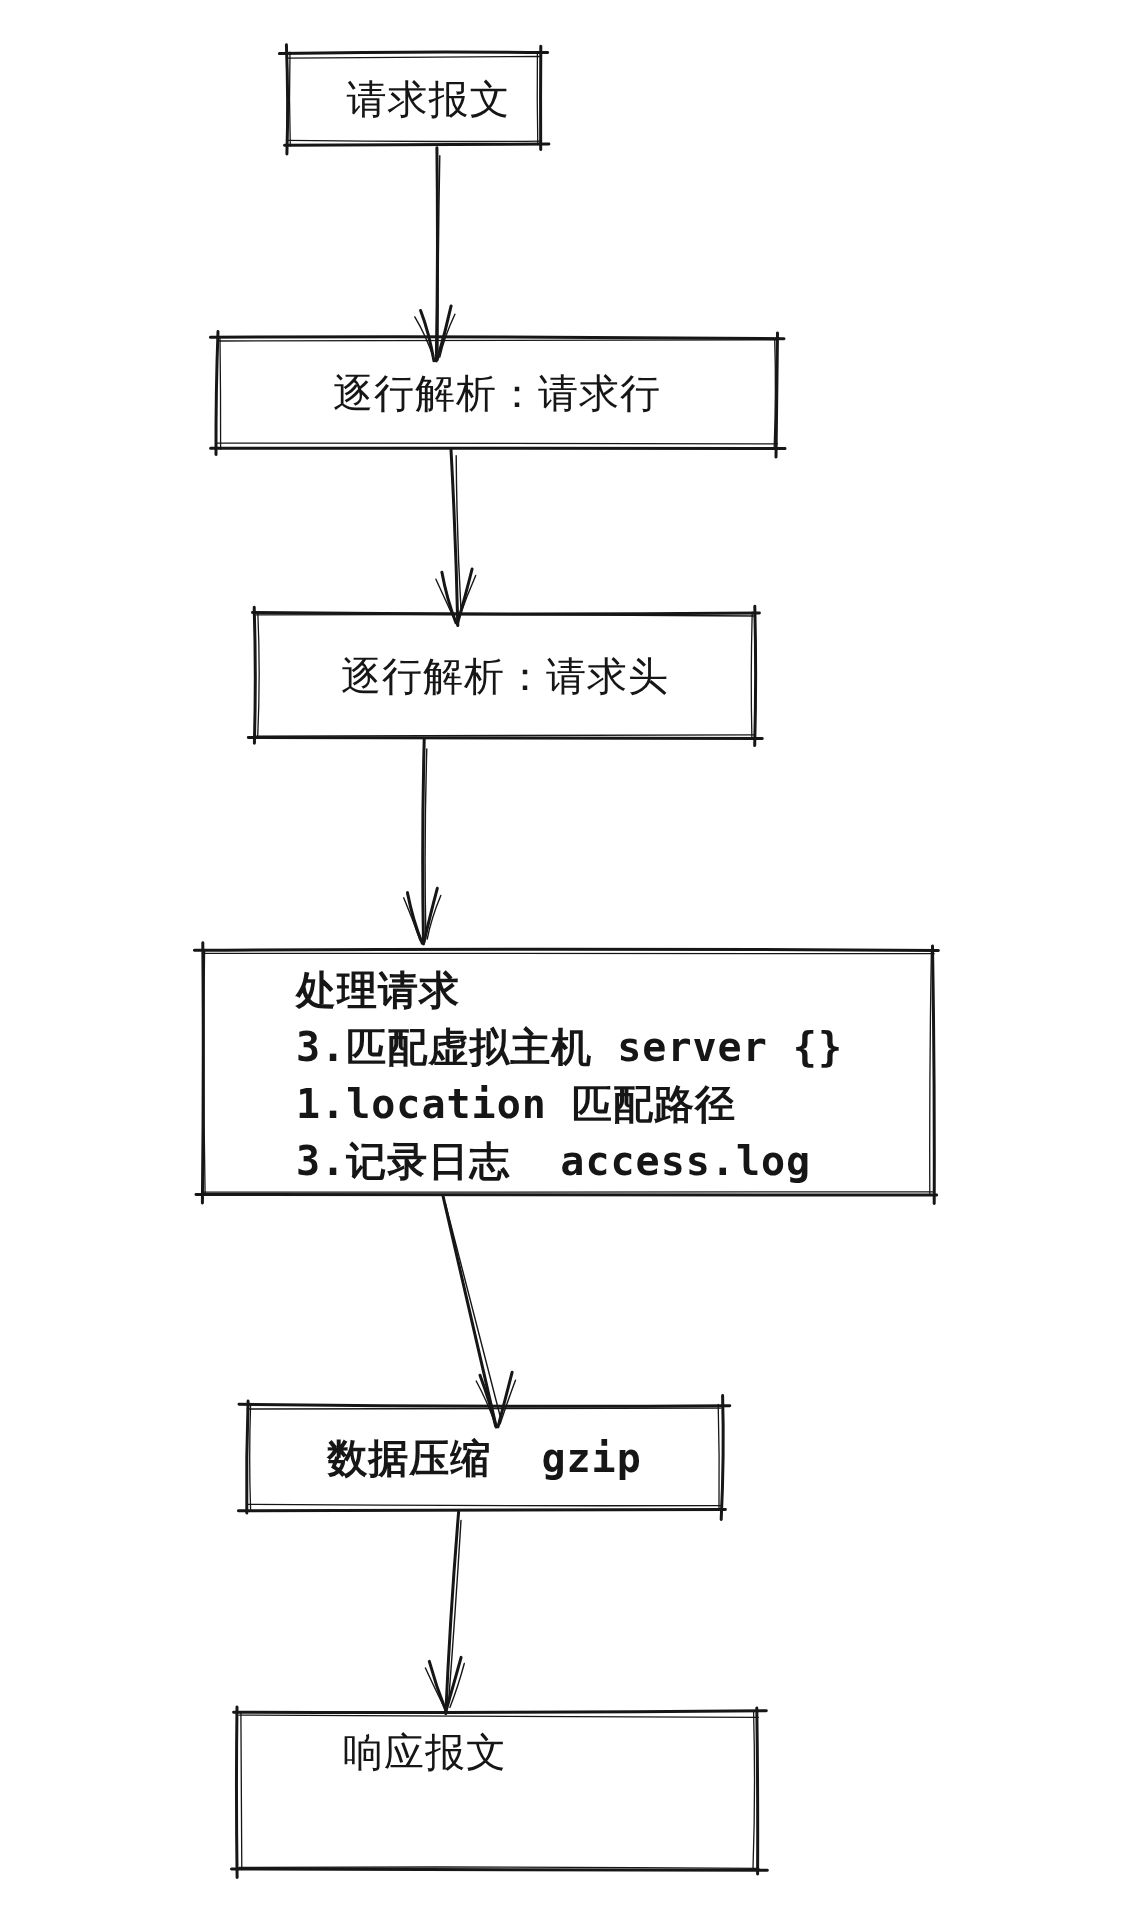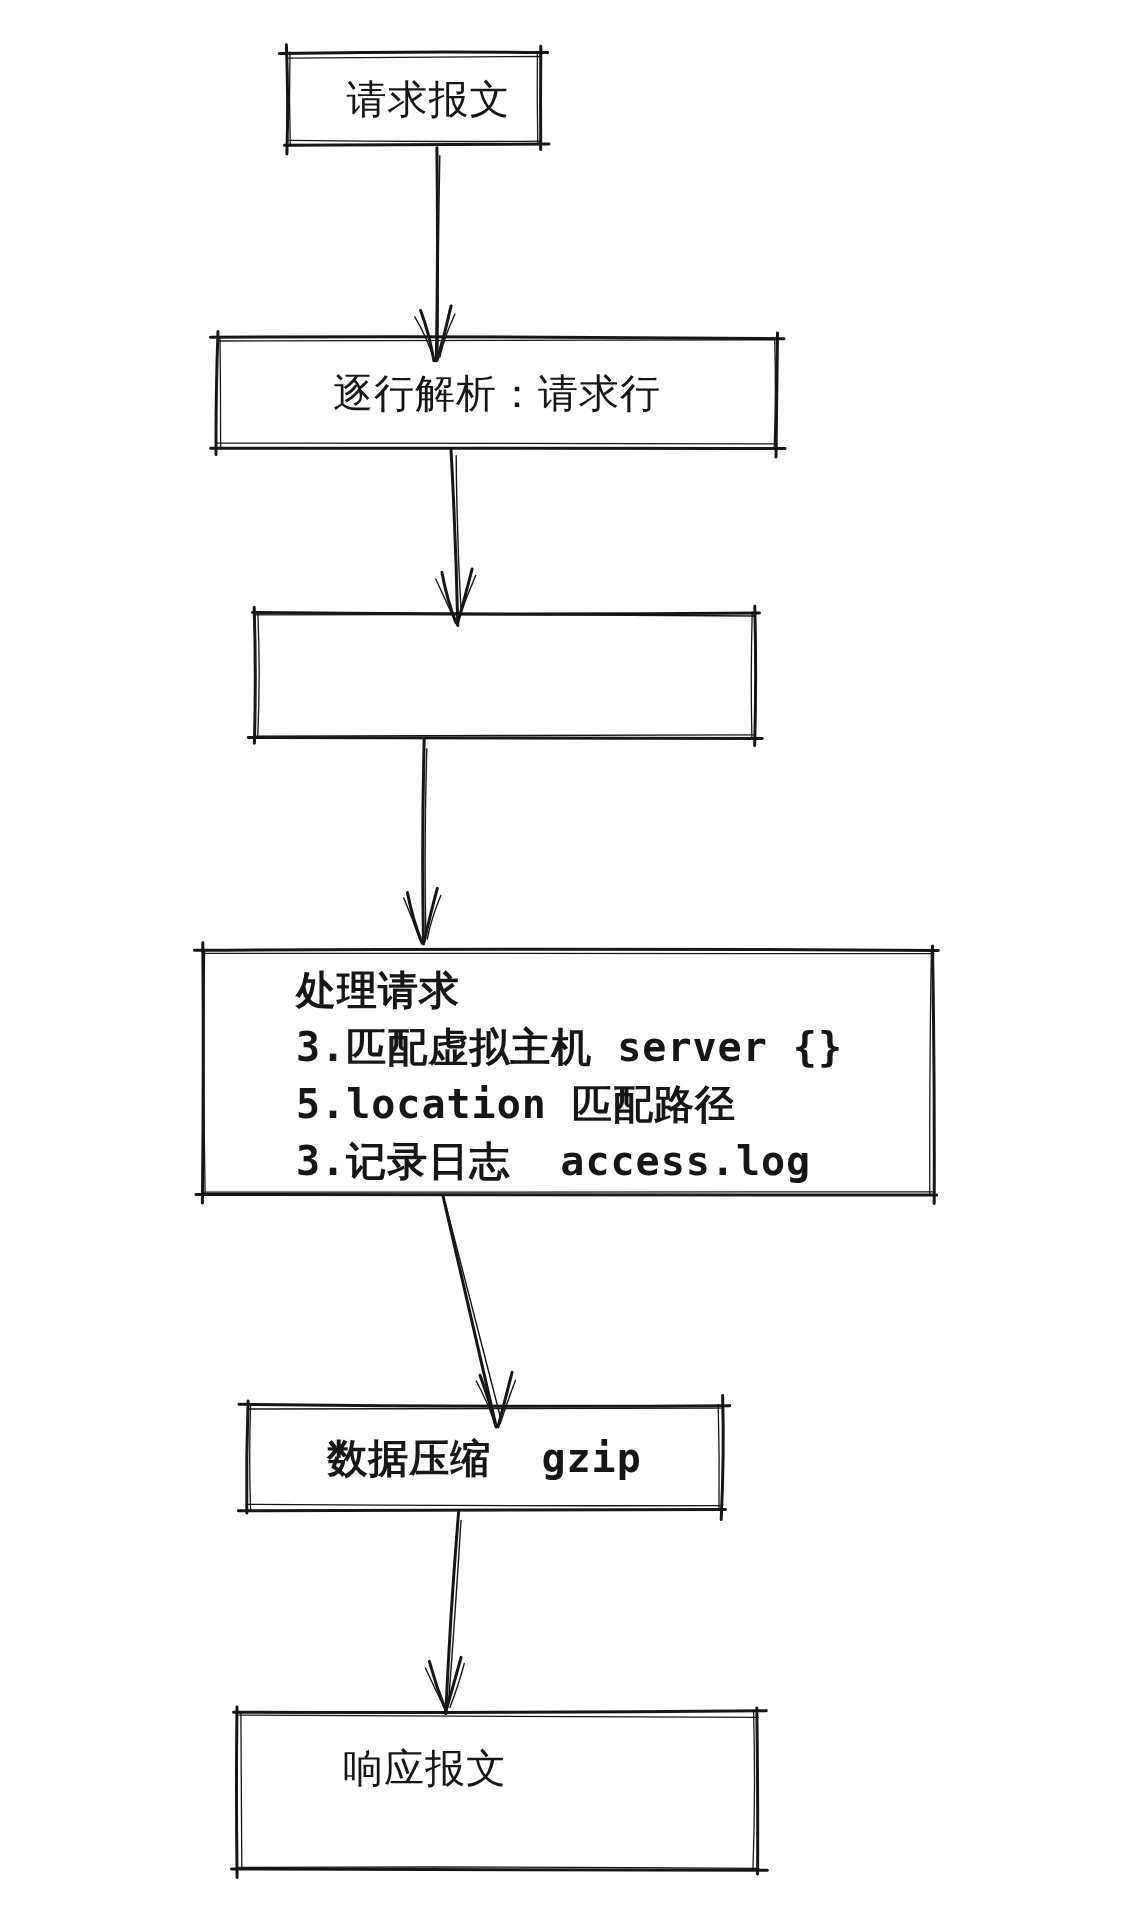--- a/index.html
+++ b/index.html
@@ -158,29 +158,32 @@
     </svg>
 
   <div class="node" style="left: 287px; top: 53px; width: 283px; height: 92px;">
     <span>请求报文</span>
   </div>
 
   <div class="node" style="left: 217px; top: 338px; width: 560px; height: 110px;">
     <span>逐行解析：请求行</span>
   </div>
 
+  <div class="node" style="left: 255px; top: 613px; width: 500px; height: 125px;">
+    <span>逐行解析：请求头</span>
+  </div>
 
   <div class="node multiline" style="left: 203px; top: 950px; width: 580px; height: 245px;">
     <div class="pline">处理请求</div>
     <div class="pline">3.匹配虚拟主机 server {}</div>
-    <div class="pline">5.location 匹配路径</div>
+    <div class="pline">1.location 匹配路径</div>
     <div class="pline">3.记录日志  access.log</div>
   </div>
 
   <div class="node mono" style="left: 247px; top: 1405px; width: 475px; height: 105px;">
     <span>数据压缩  gzip</span>
   </div>
 
-  <div class="node topleft" style="left: 238px; top: 1712px; width: 520px; height: 158px; margin-top: 16px;">
+  <div class="node topleft" style="left: 238px; top: 1712px; width: 520px; height: 158px;">
     <span>响应报文</span>
   </div>
 
 </div>
 
 </body></html>

